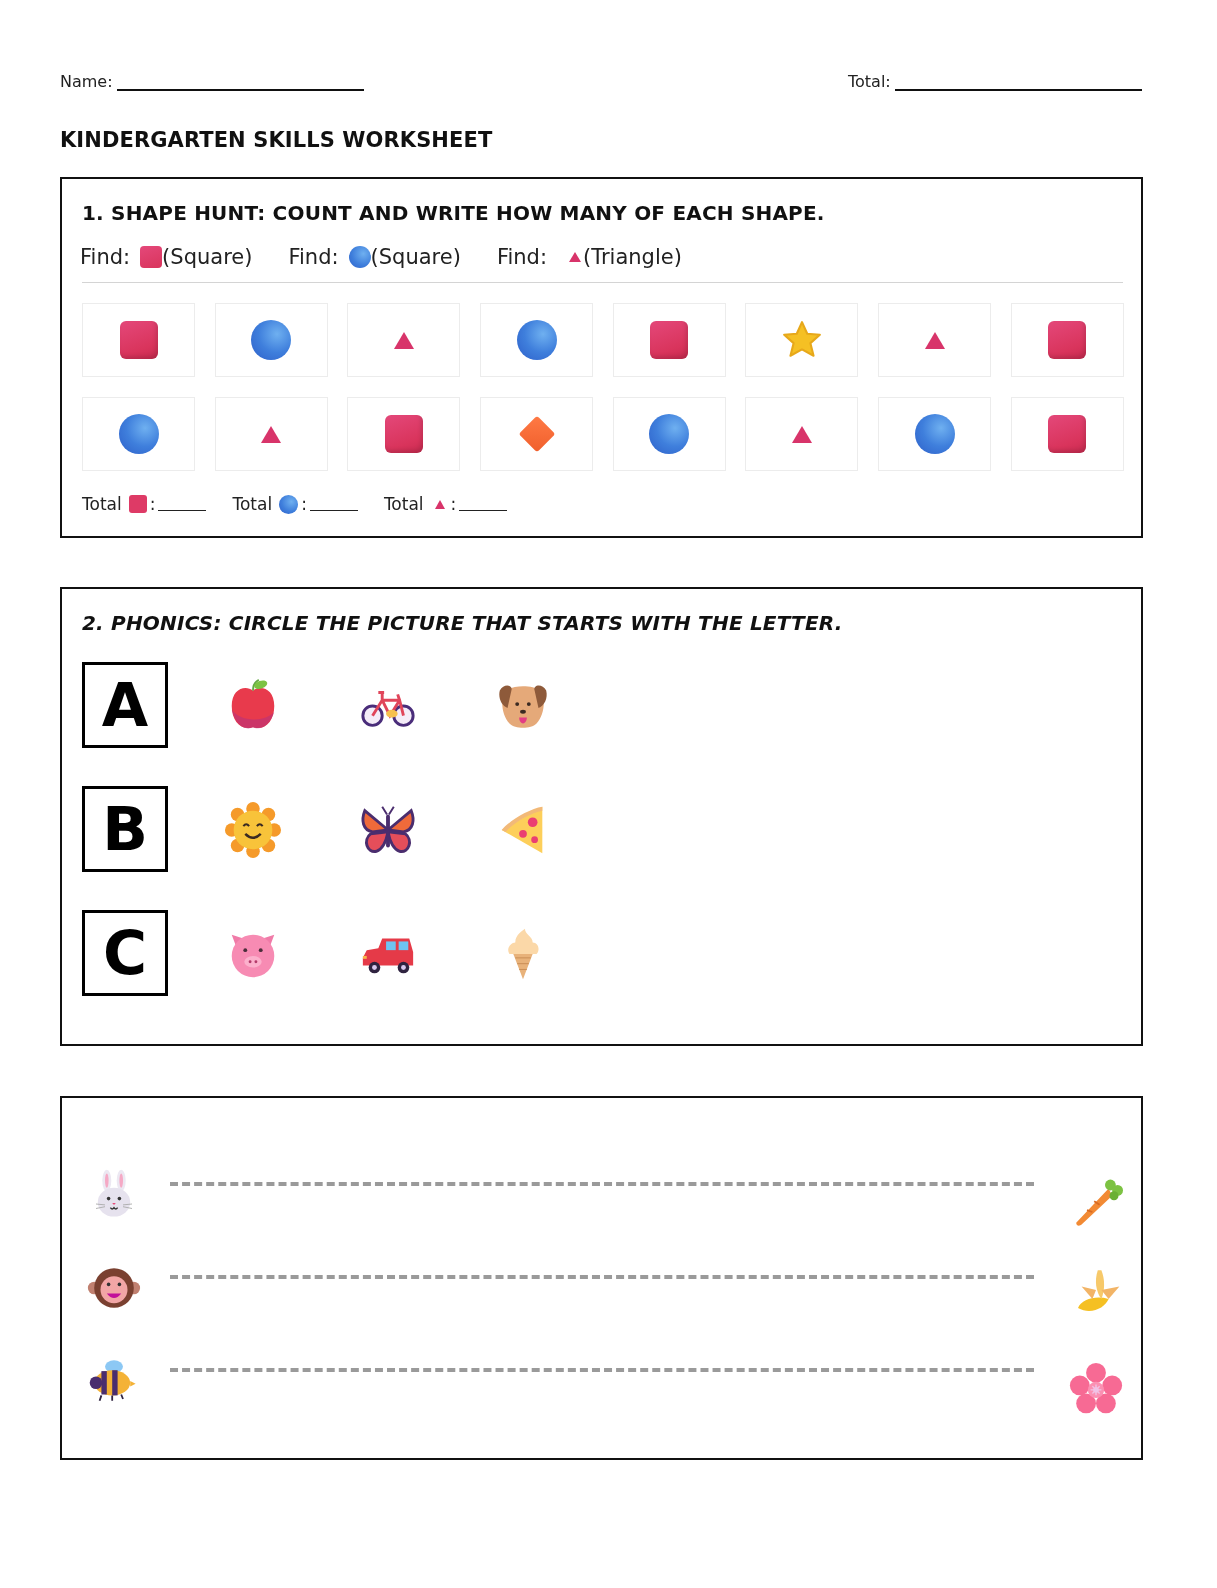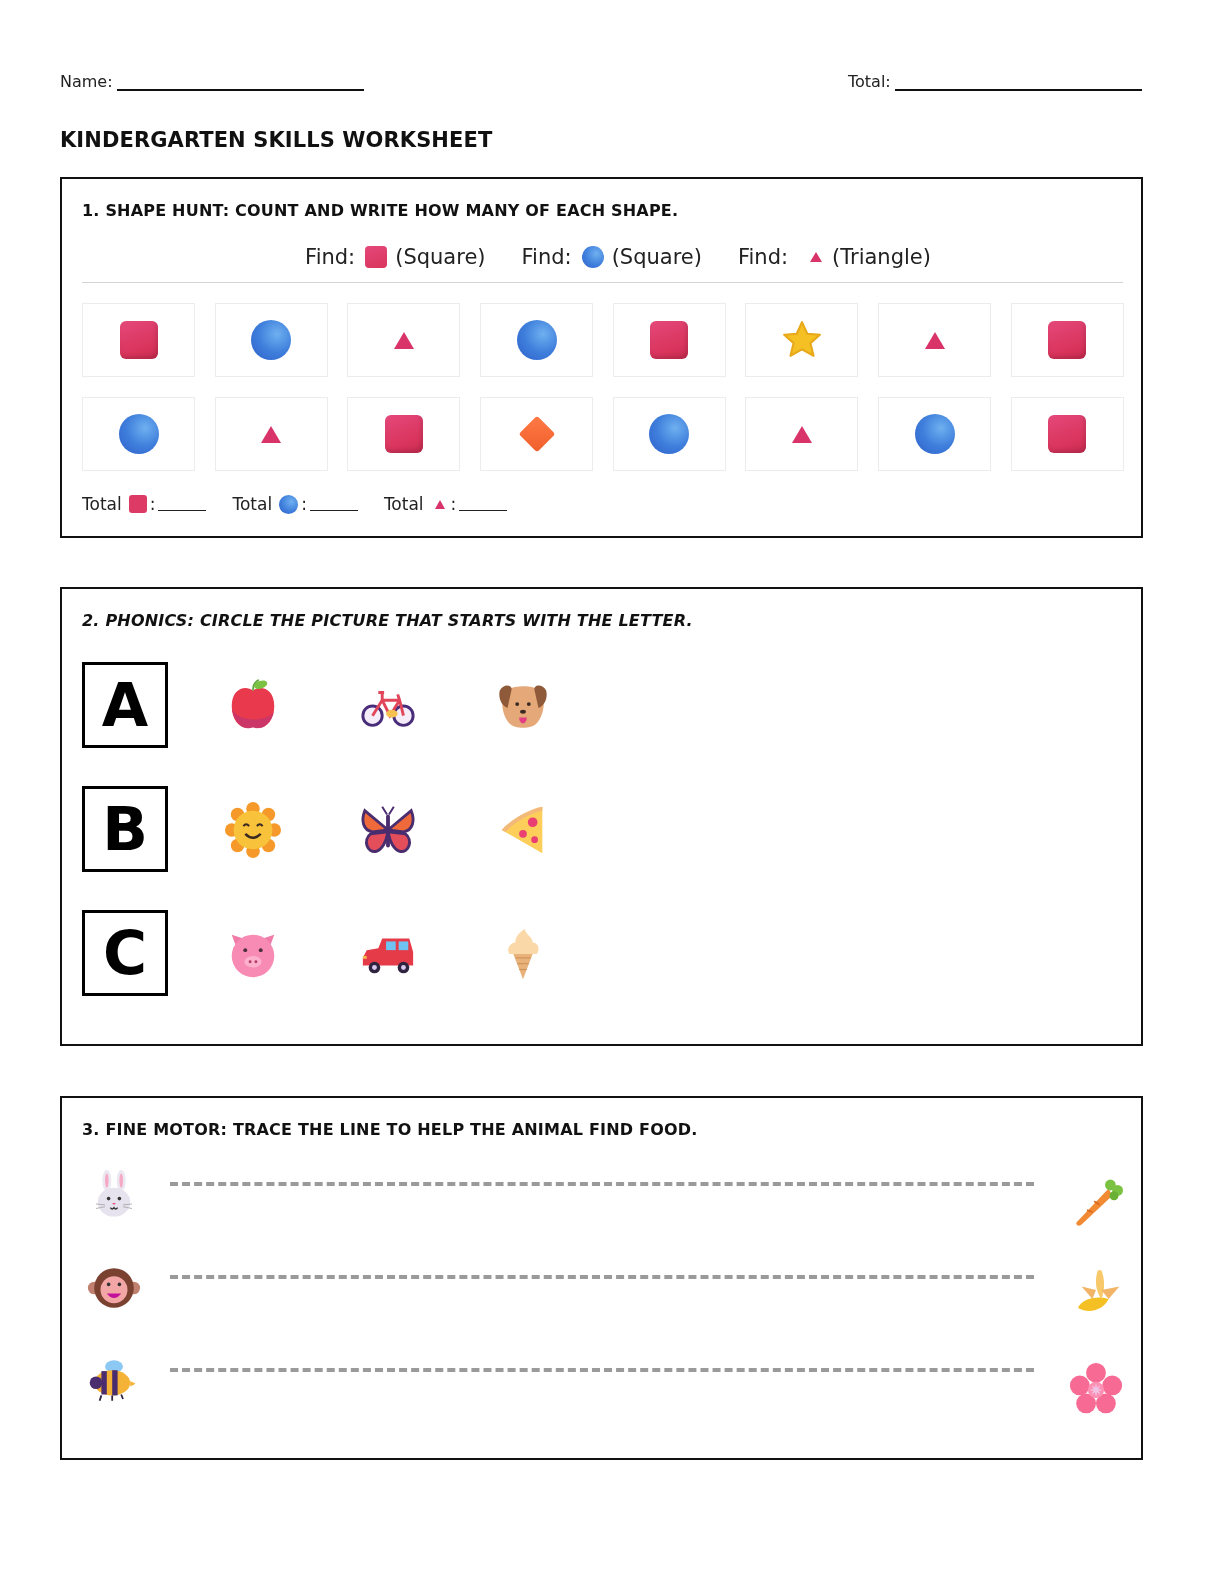--- a/index.html
+++ b/index.html
@@ -15,30 +15,30 @@
   .date-field { left: 788px; }
   .date-field .line { width: 247px; }
 
   .title { position: absolute; top: 128px; left: 60px; font-size: 21px; font-weight: bold; letter-spacing: 0.1px; color: #111; }
 
   .section { position: absolute; left: 60px; width: 1083px; border: 2px solid #111; background: #fff; }
   .s1 { top: 177px; height: 361px; }
   .s2 { top: 587px; height: 459px; }
   .s3 { top: 1096px; height: 364px; }
 
-  .sec-title { position: absolute; left: 20px; font-size: 16px; font-weight: bold; letter-spacing: 0.2px; color: #111; }
+  .sec-title { position: absolute; left: 20px; font-size: 20px; font-weight: bold; letter-spacing: 0.2px; color: #111; }
   .s1 .sec-title { top: 22px; }
   .s2 .sec-title { top: 22px; font-style: italic; }
   .s3 .sec-title { top: 22px; }
 
   
-  .find-row { position: absolute; top: 66px; left: 0; width: 100%; display: flex; justify-content: center; align-items: center; font-size: 21px; color: #222; gap: 0; padding-left: 33px; }
+  .find-row { position: absolute; top: 66px; left: 0; width: 100%; display: flex; justify-content: flex-start; align-items: center; font-size: 21px; color: #222; gap: 0; }
   .find-item { display: flex; align-items: center; margin: 0 18px; }
   .find-item .fw { margin-right: 10px; }
-  .find-item .fn { margin-left: 8px; }
+  .find-item .fn { margin-left: 0; }
   .find-divider { position: absolute; top: 103px; left: 20px; width: 1041px; height: 1px; background: #d4d4d4; }
 
   .grid { position: absolute; top: 124px; left: 20px; width: 1041px; display: grid; grid-template-columns: repeat(8, 113px); column-gap: 19.7px; row-gap: 20px; }
   .cell { height: 74px; border: 1px solid #ececec; display: flex; align-items: center; justify-content: center; background: #fff; }
 
   .shape-square { width: 38px; height: 38px; border-radius: 6px; background: linear-gradient(160deg, #e4487a 0%, #d9345c 70%, #c92b50 100%); box-shadow: inset -2px -3px 4px rgba(0,0,0,0.12); }
   .shape-circle { width: 40px; height: 40px; border-radius: 50%; background: radial-gradient(circle at 65% 35%, #6fb0f0 0%, #3f7fdc 50%, #2d5fc9 100%); }
   .shape-triangle { width: 0; height: 0; border-left: 10px solid transparent; border-right: 10px solid transparent; border-bottom: 17px solid #d8346a; }
   .shape-star { width: 42px; height: 42px; color: #f5c024; font-size: 0; }
   .shape-diamond { width: 26px; height: 26px; background: linear-gradient(135deg, #ff7a45, #f05f2c); transform: rotate(45deg); border-radius: 3px; }
@@ -286,21 +286,20 @@
       <svg viewBox="0 0 60 60">
           <path d="M20 30 L30 56 L40 30Z" fill="#e8b27a"></path>
           <path d="M22 34 L38 34 M24 40 L36 40 M26 46 L34 46" stroke="#c98d55" stroke-width="1"></path>
           <path d="M16 30 C12 24 18 18 22 18 C22 10 30 6 32 4 C32 10 40 12 40 18 C46 18 48 26 44 30Z" fill="#fbd8a8"></path>
         </svg>
     </div>
   </div>
 </div>
 
 <div class="section s3">
-  <div class="sec-title">3. FINE MOTOR: TRACE THE LINE TO HELP THE ANIMAL FIND FOOD.</div>
 
   <div class="fm-row" style="top:70px">
     <div class="fm-animal">
       <svg viewBox="0 0 60 60">
           <ellipse cx="22" cy="14" rx="5" ry="12" fill="#ece8f2"></ellipse>
           <ellipse cx="38" cy="14" rx="5" ry="12" fill="#ece8f2"></ellipse>
           <ellipse cx="22" cy="14" rx="2" ry="8" fill="#f5a9c5"></ellipse>
           <ellipse cx="38" cy="14" rx="2" ry="8" fill="#f5a9c5"></ellipse>
           <ellipse cx="30" cy="38" rx="18" ry="16" fill="#e6e2ee"></ellipse>
           <circle cx="24" cy="34" r="2" fill="#333"></circle>

